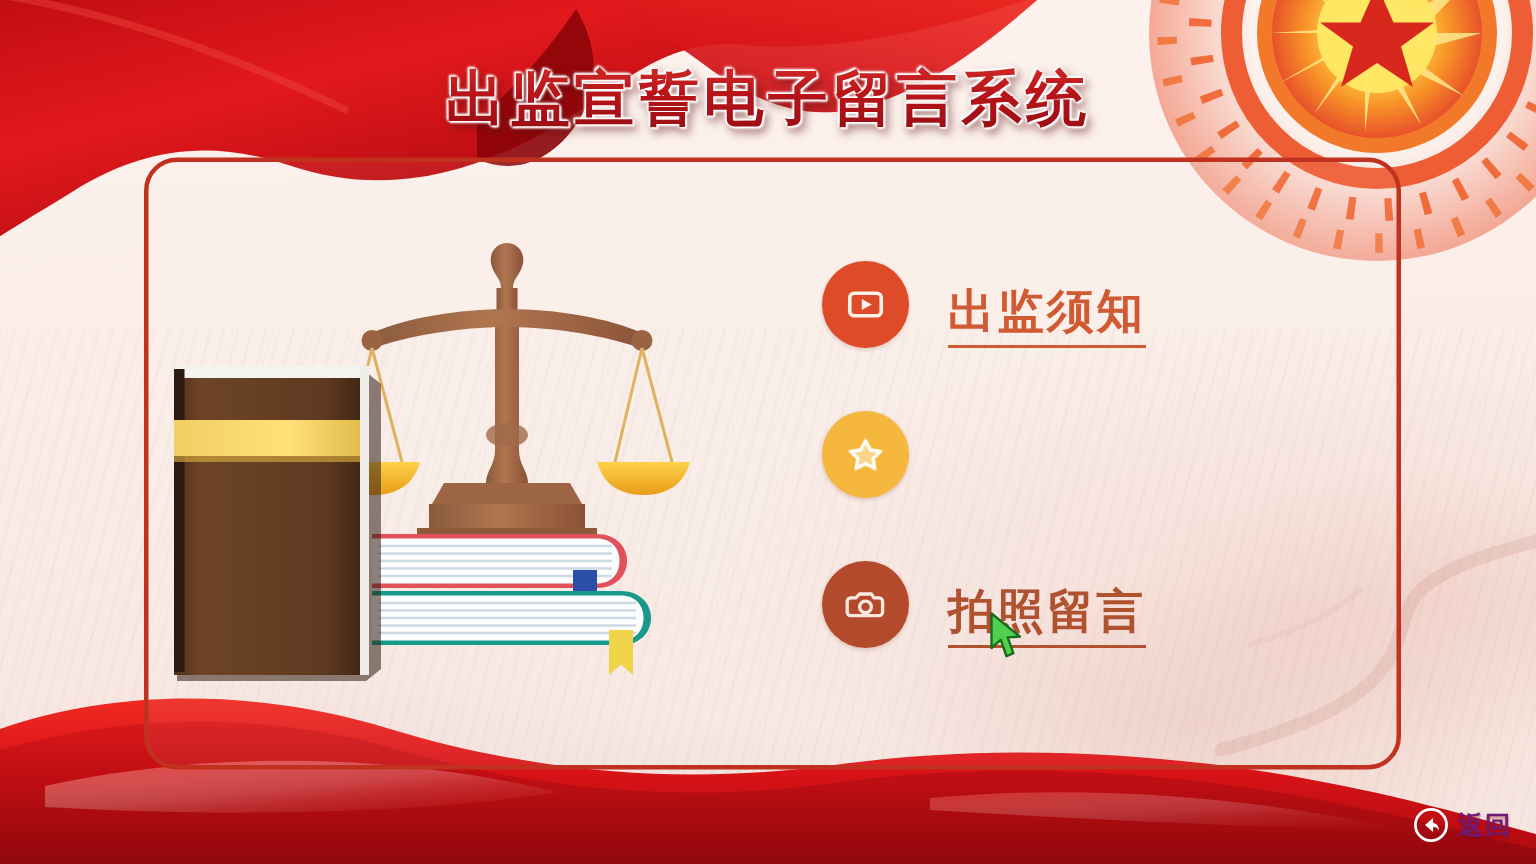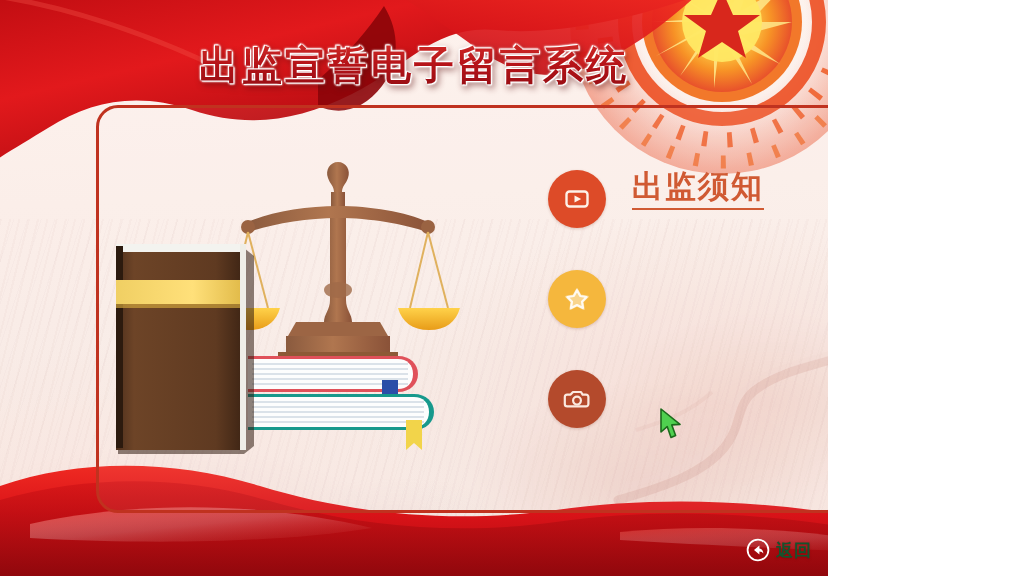--- a/index.html
+++ b/index.html
@@ -3,21 +3,21 @@
 <meta charset="utf-8">
 <style>
   * { box-sizing: border-box; margin: 0; padding: 0; }
   html, body {
     width: 1024px; height: 576px;
     overflow: hidden;
     font-family: "Liberation Sans", sans-serif;
   }
   #stage {
     position: relative;
-    width: 828px; height: 576px;
+    width: 1024px; height: 576px;
     background: #f7efe9;
     overflow: hidden;
   }
 
   
   .bg-base {
     position: absolute; inset: 0;
     background:
       radial-gradient(ellipse 70% 55% at 18% 92%, #fae6e0 0%, rgba(250,230,224,0) 60%),
       radial-gradient(ellipse 60% 50% at 85% 70%, #f6ddd5 0%, rgba(246,221,213,0) 65%),
@@ -89,21 +89,21 @@
   
   .illus { position: absolute; left: 110px; top: 140px; width: 360px; height: 330px; z-index: 6; }
 
   
   .menu {
     position: absolute; left: 548px; top: 170px;
     width: 330px;
     z-index: 10;
   }
   .menu-item {
-    display: flex; align-items: flex-start;
+    display: flex; align-items: flex-end;
     height: 62px;
     margin-bottom: 38px;
     cursor: pointer;
   }
   .menu-item:last-child { margin-bottom: 0; }
   .menu-icon {
     width: 58px; height: 58px; border-radius: 50%;
     display: flex; align-items: center; justify-content: center;
     flex: 0 0 58px;
     box-shadow: 0 1px 3px rgba(120,40,20,.22);
@@ -126,21 +126,21 @@
   
   .back-btn {
     position: absolute; right: 16px; bottom: 14px;
     display: flex; align-items: center; gap: 6px;
     z-index: 25;
     cursor: pointer;
   }
   .back-icon { width: 24px; height: 24px; flex: 0 0 24px; }
   .back-label {
     font-family: Liberation Mono, monospace;
-    font-size: 17px; font-weight: 700; color: #14532d;
+    font-size: 17px; font-weight: 700; color: #701a75;
     letter-spacing: 1px;
     text-shadow: 0 1px 2px rgba(120,0,0,.5);
   }
 </style>
 </head>
 <body>
 
 <div id="stage">
 
   <div class="bg-base"></div>
@@ -355,20 +355,21 @@
     </div>
 
     <div class="menu-item">
       <span class="menu-icon" style="background:#b44a2c">
         <svg width="30" height="30" viewBox="0 0 30 30" aria-hidden="true">
           <path d="M11 8 h8 l1.6 2.6 h3.4 a2.4 2.4 0 0 1 2.4 2.4 v7 a2.4 2.4 0 0 1 -2.4 2.4
                    h-18.8 a2.4 2.4 0 0 1 -2.4 -2.4 v-7 a2.4 2.4 0 0 1 2.4 -2.4 h3.4 Z" fill="none" stroke="#fbe9df" stroke-width="2.2" stroke-linejoin="round"></path>
           <circle cx="15" cy="16.6" r="3.9" fill="none" stroke="#fbe9df" stroke-width="2.2"></circle>
         </svg>
       </span>
+      <span class="menu-label" style="color:#b0522f">拍照留言</span>
     </div>
   </div>
 
   <svg class="cursor" viewBox="0 0 26 32">
     <path d="M3 1 L3 24 L9.2 18.6 L13 29.5 L17.6 27.4 L13.8 16.9 L22 16.4 Z" fill="#4fd04f" stroke="#1c6b1c" stroke-width="1.6" stroke-linejoin="round"></path>
   </svg>
 
   <div class="back-btn">
     <svg class="back-icon" viewBox="0 0 24 24">
       <circle cx="12" cy="12" r="10.4" fill="none" stroke="#ffffff" stroke-width="1.8"></circle>

